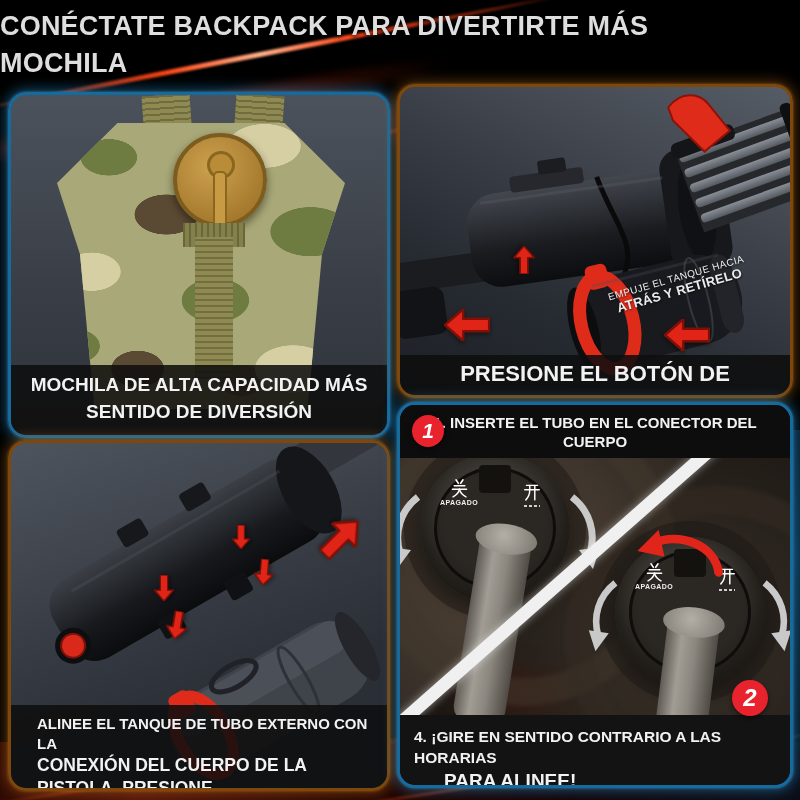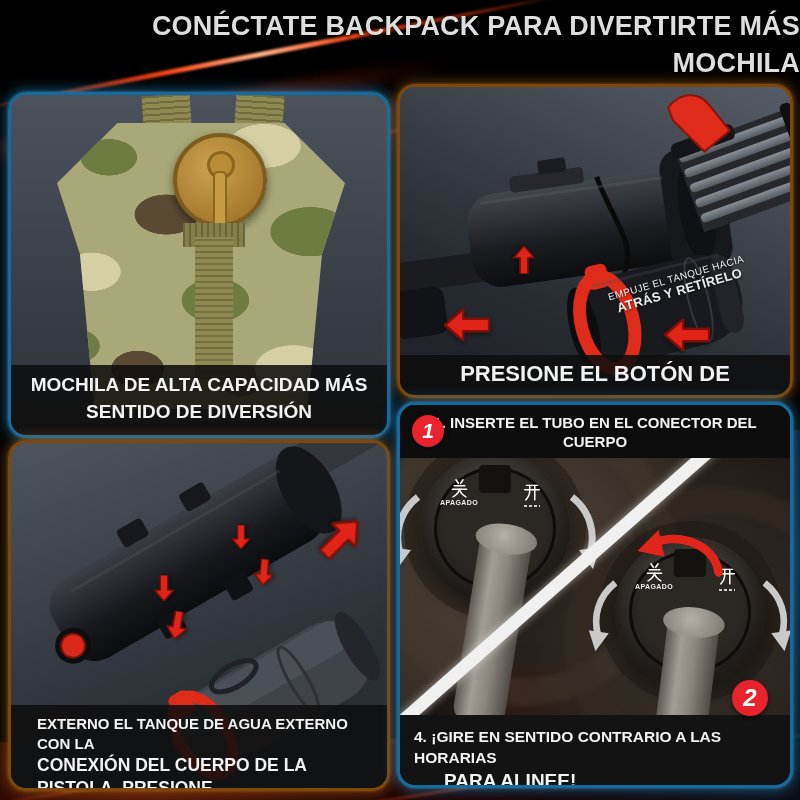--- a/index.html
+++ b/index.html
@@ -2,21 +2,21 @@
 <html><head>
 <meta charset="utf-8">
 <style>
   html,body{margin:0;padding:0;background:#000;}
   body{width:800px;height:800px;position:relative;overflow:hidden;
        font-family:"Liberation Sans",sans-serif;color:#f2f2f2;}
   .abs{position:absolute;}
   
   .streak{position:absolute;border-radius:50%;pointer-events:none;}
   
-  #title{position:absolute;left:0;top:8px;width:800px;text-align:right;z-index:5;}
+  #title{position:absolute;left:0;top:8px;width:800px;text-align:left;z-index:5;}
   #title .t1,#title .t2{font-weight:700;font-size:27px;letter-spacing:.2px;color:#dedede;
       line-height:37px;text-shadow:0 2px 4px rgba(0,0,0,.8);}
   
   .panel{position:absolute;border-radius:18px;overflow:hidden;z-index:4;box-sizing:border-box;}
   .p-blue{border:3px solid #156a9e;box-shadow:0 0 14px 2px rgba(34,145,210,.55),0 0 3px rgba(140,210,255,.5);}
   .p-orange{border:3px solid #7e480c;box-shadow:0 0 14px 2px rgba(200,115,25,.45),0 0 3px rgba(255,175,70,.4);}
   #panel-backpack{left:8px;top:92px;width:382px;height:346px;background:linear-gradient(180deg,#4c525c,#3a3f47 55%,#2e3239);}
   #panel-gun{left:397px;top:84px;width:396px;height:314px;background:linear-gradient(205deg,#565c66,#262a31 70%,#1d2026);}
   #panel-align{left:8px;top:440px;width:382px;height:351px;background:linear-gradient(160deg,#4e545e,#2a2e35 70%);}
   #panel-connect{left:397px;top:402px;width:396px;height:386px;background:#0d0d0d;}
@@ -227,21 +227,21 @@
   <svg class="blk-arrow" style="left:140px;top:134px;transform:rotate(-90deg);" width="26" height="22" viewBox="0 0 36 26">
     <polygon points="0,13 15,0 15,8 36,8 36,18 15,18 15,26"></polygon>
     </svg>
   <svg class="blk-arrow" style="left:152px;top:170px;transform:rotate(-80deg);" width="28" height="24" viewBox="0 0 36 26">
     <polygon points="0,13 15,0 15,8 36,8 36,18 15,18 15,26"></polygon>
     </svg>
   <svg class="blk-arrow" style="left:306px;top:78px;transform:rotate(135deg);" width="48" height="34" viewBox="0 0 36 26">
     <polygon points="0,13 15,0 15,8 36,8 36,18 15,18 15,26"></polygon>
     </svg>
   <div class="cap-bar" style="bottom:0;top:262px;padding:9px 12px 0 26px;">
-    <div style="font-size:15px;line-height:20px;">EXTERNO EL TANQUE DE AGUA EXTERNO CON LA</div>
+    <div style="font-size:15px;line-height:20px;">ALINEE EL TANQUE DE TUBO EXTERNO CON LA</div>
     <div style="font-size:17.5px;line-height:23px;">CONEXIÓN DEL CUERPO DE LA PISTOLA, PRESIONE</div>
 
   </div>
 </div>
 
 <div id="panel-connect" class="panel p-blue">
 
   <div class="abs" style="left:0;top:0;right:0;height:53px;background:#0d0d0d;text-align:center;font-weight:700;font-size:15px;line-height:19px;padding-top:8px;box-sizing:border-box;">
     <div>1. INSERTE EL TUBO EN EL CONECTOR DEL</div>
     <div>CUERPO</div>

